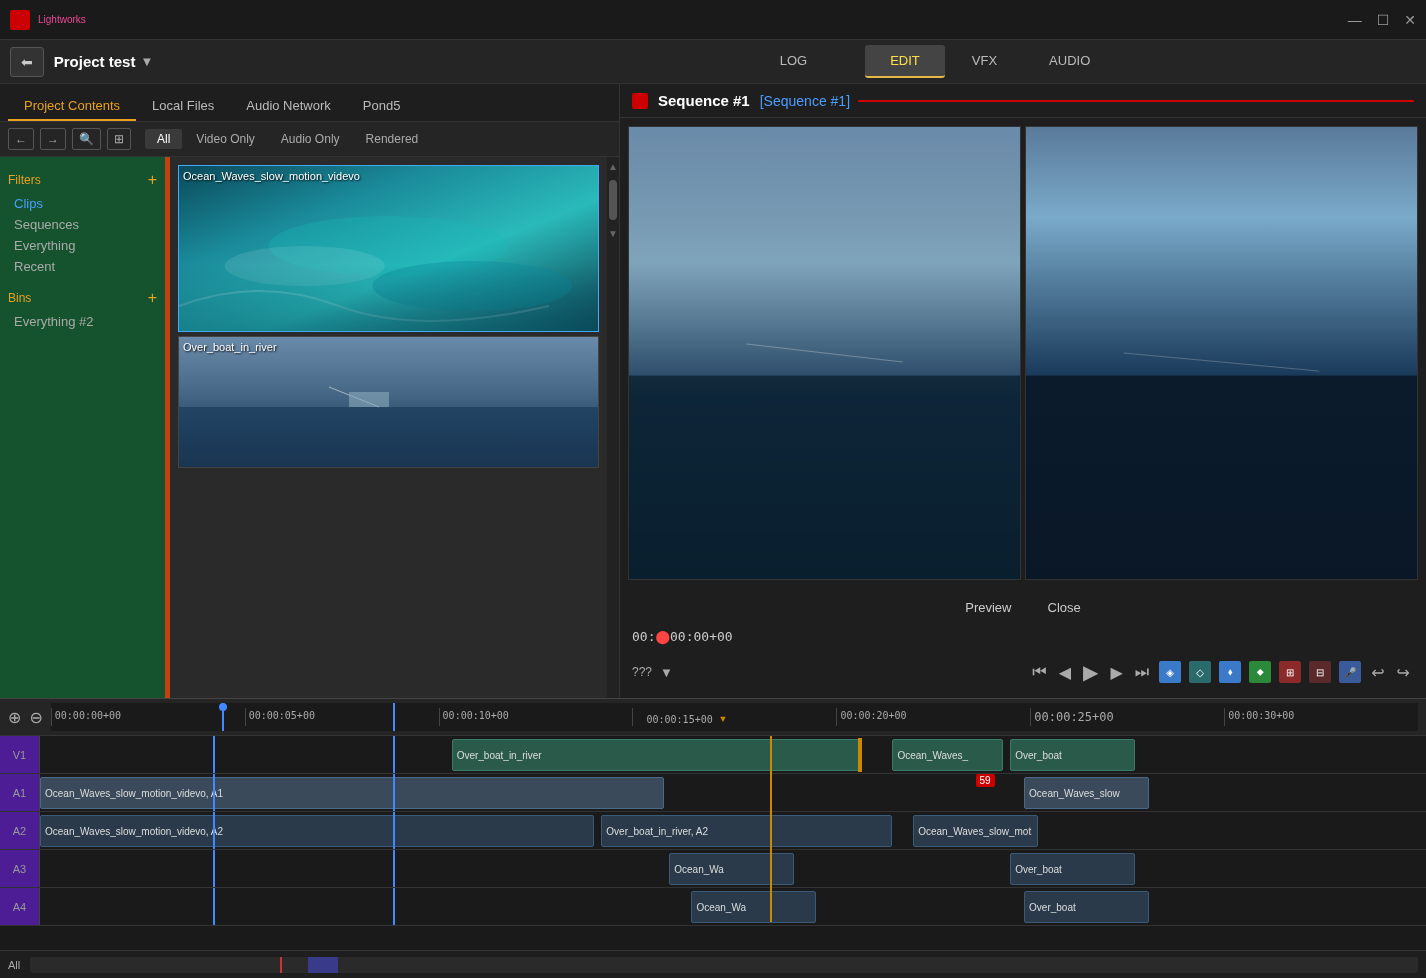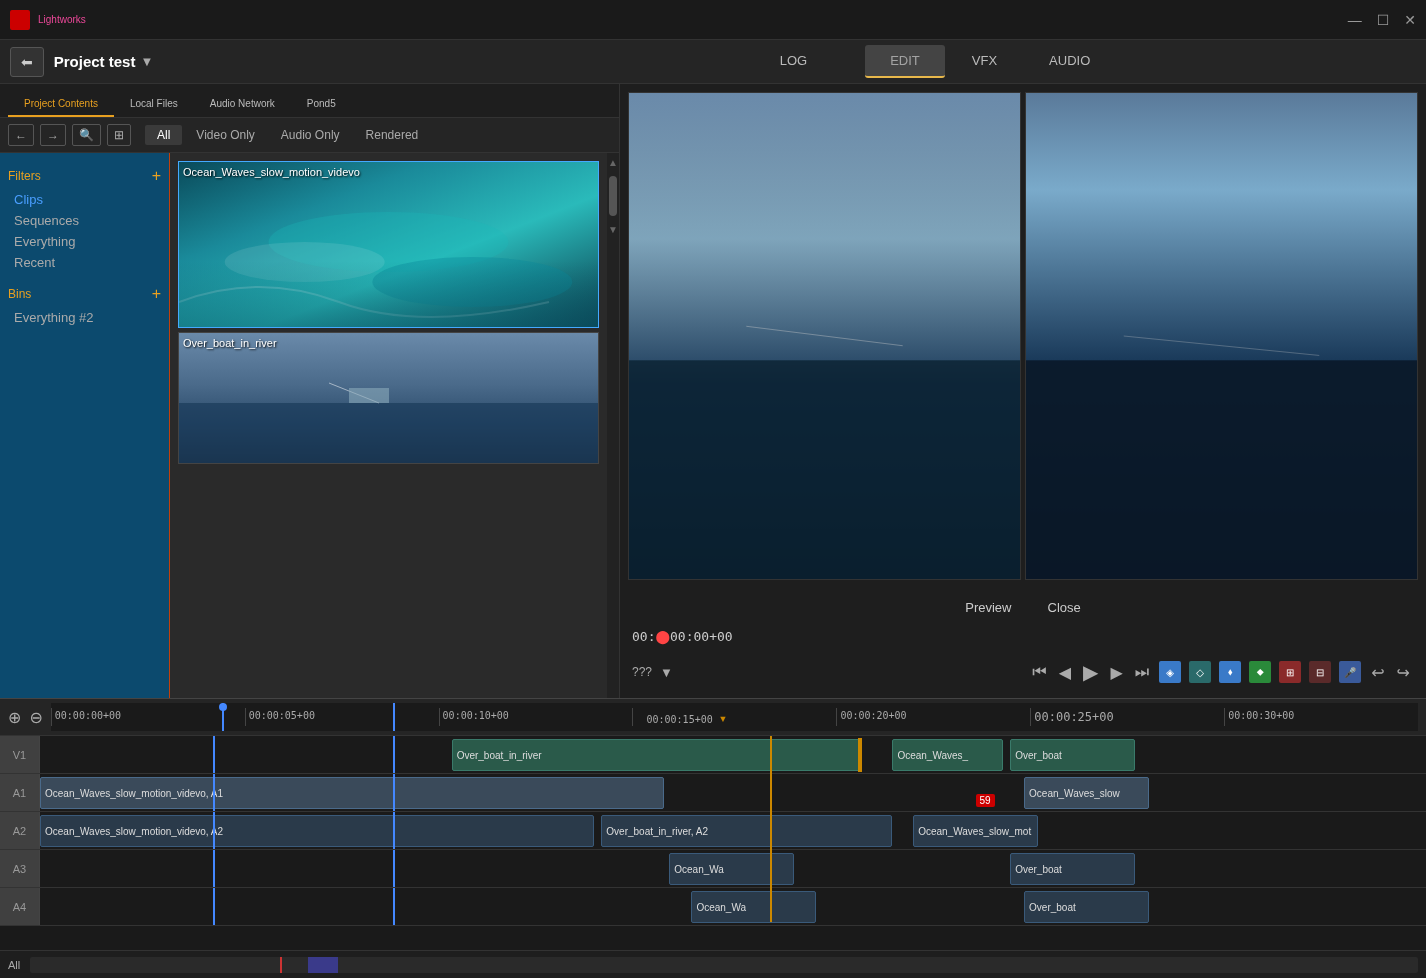--- a/index.html
+++ b/index.html
@@ -11,47 +11,47 @@
     .titlebar-title { color: #ec4899; font-size: 10px; }
     .titlebar-controls { margin-left: auto; display: flex; gap: 15px; color: #999; font-size: 14px; cursor: pointer; }
 
     
     .menubar { background: #252525; height: 44px; display: flex; align-items: center; padding: 0 10px; border-bottom: 1px solid #333; }
     .back-btn { background: #333; border: 1px solid #555; color: #ccc; padding: 6px 10px; margin-right: 10px; cursor: pointer; border-radius: 3px; font-size: 14px; }
     .project-name { color: #fff; font-size: 15px; font-weight: bold; margin-right: 5px; }
     .project-arrow { color: #aaa; margin-right: auto; }
     .menu-tabs { display: flex; gap: 2px; }
     .menu-tab { padding: 8px 25px; color: #bbb; cursor: pointer; font-size: 13px; border-radius: 3px; }
-    .menu-tab.active { background: #444; color: #a3a3a3; border-bottom: 2px solid #e8b84b; margin-left: 31px; }
+    .menu-tab.active { background: #444; color: #fde047; border-bottom: 2px solid #e8b84b; margin-left: 31px; }
 
     
     .main-content { display: flex; height: calc(978px - 40px - 44px - 280px); }
 
     
     .left-panel { width: 620px; background: #252525; border-right: 1px solid #333; display: flex; flex-direction: column; }
 
     
     .panel-tabs { display: flex; background: #1e1e1e; padding: 8px 8px 0; border-bottom: 1px solid #333; }
-    .panel-tab { padding: 6px 16px; color: #bbb; cursor: pointer; font-size: 10px; border-radius: 3px 3px 0 0; }
+    .panel-tab { padding: 6px 16px; color: #bbb; cursor: pointer; font-size: 13px; border-radius: 3px 3px 0 0; }
     .panel-tab.active { color: #e8a020; border-bottom: 2px solid #e8a020; }
 
     
     .panel-toolbar { display: flex; align-items: center; padding: 6px 8px; background: #252525; border-bottom: 1px solid #333; gap: 6px; }
     .tool-btn { background: none; border: 1px solid #555; color: #aaa; padding: 3px 6px; cursor: pointer; border-radius: 2px; font-size: 12px; }
 
     
     .filter-tabs { display: flex; gap: 2px; margin-left: 8px; }
     .filter-tab { padding: 3px 12px; color: #aaa; cursor: pointer; border-radius: 2px; font-size: 12px; }
     .filter-tab.active { background: #3a3a3a; color: #fff; }
 
     
     .panel-body { display: flex; flex: 1; overflow: hidden; }
 
     
-    .sidebar { width: 170px; background: #0c4a6e; padding: 8px; border-right: 1px solid #c2410c; }
+    .sidebar { width: 170px; background: #14532d; padding: 8px; border-right: 5px solid #c2410c; }
     .sidebar-section-title { color: #e8a020; font-size: 12px; display: flex; align-items: center; justify-content: space-between; margin-bottom: 4px; margin-top: 6px; }
     .sidebar-section-title .add-btn { cursor: pointer; color: #e8a020; font-size: 16px; }
     .sidebar-item { padding: 3px 6px; color: #aaa; cursor: pointer; border-radius: 2px; font-size: 13px; }
     .sidebar-item.active { color: #4a9eff; }
 
     
     .clips-area { flex: 1; background: #2a2a2a; overflow-y: auto; padding: 8px; display: flex; flex-direction: column; gap: 4px; position: relative; }
     .clip-item { background: #7f1d1d; border: 1px solid #444; cursor: pointer; position: relative; }
     .clip-item:first-child { border-color: #4af; }
     .clip-label { position: absolute; top: 4px; left: 4px; color: #fff; font-size: 11px; text-shadow: 1px 1px 2px #000; z-index: 1; }
@@ -97,21 +97,21 @@
     
     .timeline { height: 280px; background: #1a1a1a; border-top: 1px solid #444; display: flex; flex-direction: column; }
     .timeline-header { display: flex; align-items: center; background: #252525; padding: 4px 8px; border-bottom: 1px solid #333; gap: 8px; }
     .timeline-zoom { color: #aaa; font-size: 16px; cursor: pointer; }
     .timeline-ruler { display: flex; align-items: center; flex: 1; background: #1a1a1a; height: 30px; overflow: hidden; position: relative; }
     .ruler-mark { color: #aaa; font-size: 10px; font-family: monospace; flex: 1; border-left: 1px solid #444; padding-left: 3px; padding-top: 2px; }
 
     
     .timeline-tracks { flex: 1; overflow: hidden; display: flex; flex-direction: column; }
     .track-row { display: flex; height: 38px; border-bottom: 1px solid #333; }
-    .track-label { width: 40px; background: #404040; display: flex; align-items: center; justify-content: center; color: #999; font-size: 11px; border-right: 1px solid #444; }
+    .track-label { width: 40px; background: #4c1d95; display: flex; align-items: center; justify-content: center; color: #999; font-size: 11px; border-right: 1px solid #444; }
     .track-content { flex: 1; position: relative; overflow: hidden; }
 
     
     .tclip { position: absolute; height: 32px; top: 3px; border-radius: 2px; overflow: hidden; display: flex; align-items: center; padding: 0 4px; font-size: 10px; color: #ddd; }
     .tclip-video { background: #2a5a4a; border: 1px solid #3a7a6a; }
     .tclip-audio { background: #3a4a5a; border: 1px solid #4a6a8a; }
     .tclip-audio2 { background: #2a3a4a; border: 1px solid #3a5a7a; }
 
     
     .timeline-bottom { height: 28px; background: #1e1e1e; display: flex; align-items: center; padding: 0 8px; border-top: 1px solid #333; }
@@ -240,20 +240,26 @@
       <div class="clips-scroll">
         <div class="scroll-arrow">▲</div>
         <div class="scroll-thumb"></div>
         <div class="scroll-arrow">▼</div>
       </div>
     </div>
   </div>
 
   <div class="right-panel">
 
+    <div class="viewer-header">
+      <div class="viewer-indicator"></div>
+      <span class="viewer-title">Sequence #1</span>
+      <span class="viewer-subtitle">[Sequence #1]</span>
+      <div class="viewer-header-line"></div>
+    </div>
 
     <div class="viewer-screens">
       <div class="viewer-screen screen-left">
         <svg width="100%" height="100%" xmlns="http://www.w3.org/2000/svg">
           <defs>
             <linearGradient id="sky2" x1="0" y1="0" x2="0" y2="1">
               <stop offset="0%" stop-color="#6a8aaa"></stop>
               <stop offset="30%" stop-color="#8aaabba0"></stop>
               <stop offset="60%" stop-color="#1a3a5a"></stop>
               <stop offset="100%" stop-color="#0a1a2a"></stop>
@@ -359,21 +365,21 @@
       </div>
     </div>
 
     <div class="track-row">
       <div class="track-label">A1</div>
       <div class="track-content" style="position:relative;">
         <div style="position:absolute; width:2px; background:#4488ff; top:0; bottom:0; left:12.5%; z-index:5;"></div>
         <div style="position:absolute; width:2px; background:#4488ff; top:0; bottom:0; left:25.5%; z-index:5;"></div>
         <div class="tclip tclip-audio" style="left:0; width:45%;">Ocean_Waves_slow_motion_videvo, A1</div>
 
-        <div style="position:absolute; background:#cc0000; color:#fff; font-size:10px; padding:1px 4px; border-radius:2px; top:20px; left:67.5%; z-index:10;">59</div>
+        <div style="position:absolute; background:#cc0000; color:#fff; font-size:10px; padding:1px 4px; border-radius:2px; top:0; left:67.5%; z-index:10;">59</div>
         <div class="tclip tclip-audio" style="left:71%; width:9%;">Ocean_Waves_slow</div>
       </div>
     </div>
 
     <div class="track-row">
       <div class="track-label">A2</div>
       <div class="track-content" style="position:relative;">
         <div style="position:absolute; width:2px; background:#4488ff; top:0; bottom:0; left:12.5%; z-index:5;"></div>
         <div style="position:absolute; width:2px; background:#4488ff; top:0; bottom:0; left:25.5%; z-index:5;"></div>
         <div class="tclip tclip-audio2" style="left:0; width:40%;">Ocean_Waves_slow_motion_videvo, A2</div>

